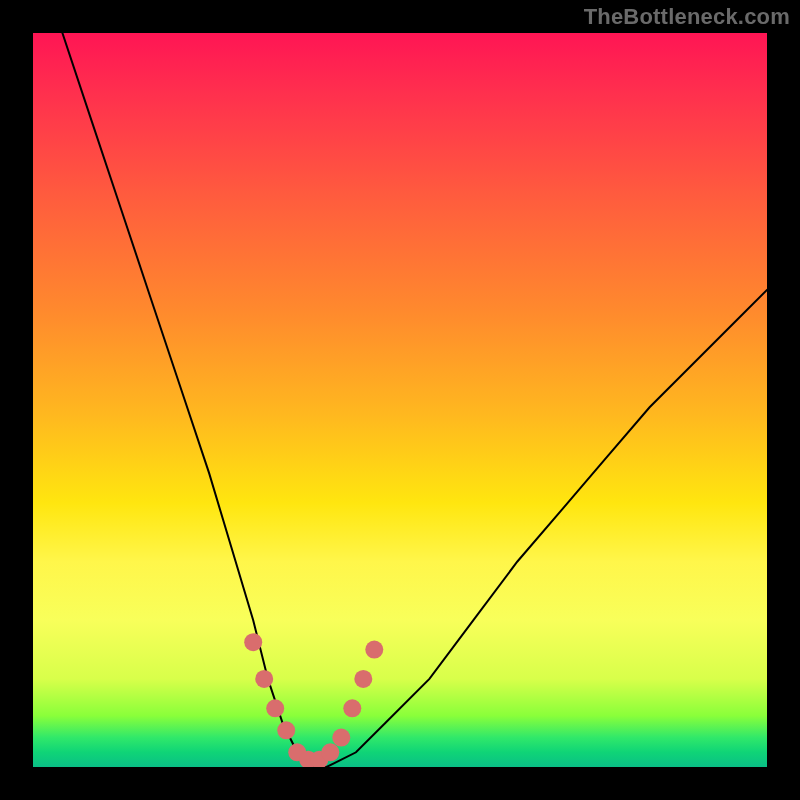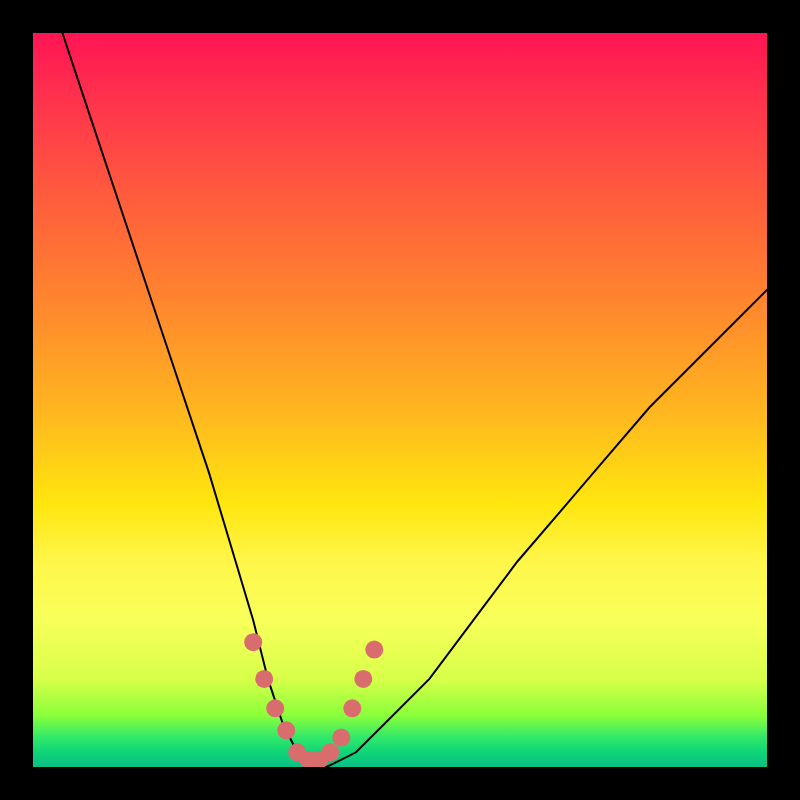--- a/index.html
+++ b/index.html
@@ -81,13 +81,14 @@
         <circle cx="275.3" cy="726.7" r="9" fill="#d96d6d"></circle>
         <circle cx="286.3" cy="726.7" r="9" fill="#d96d6d"></circle>
         <circle cx="297.3" cy="719.3" r="9" fill="#d96d6d"></circle>
         <circle cx="308.3" cy="704.6" r="9" fill="#d96d6d"></circle>
         <circle cx="319.3" cy="675.3" r="9" fill="#d96d6d"></circle>
         <circle cx="330.3" cy="645.9" r="9" fill="#d96d6d"></circle>
         <circle cx="341.3" cy="616.6" r="9" fill="#d96d6d"></circle>
       </g>
   </svg>
 
+  <div class="watermark">TheBottleneck.com</div>
 </div>
 
 </body></html>

